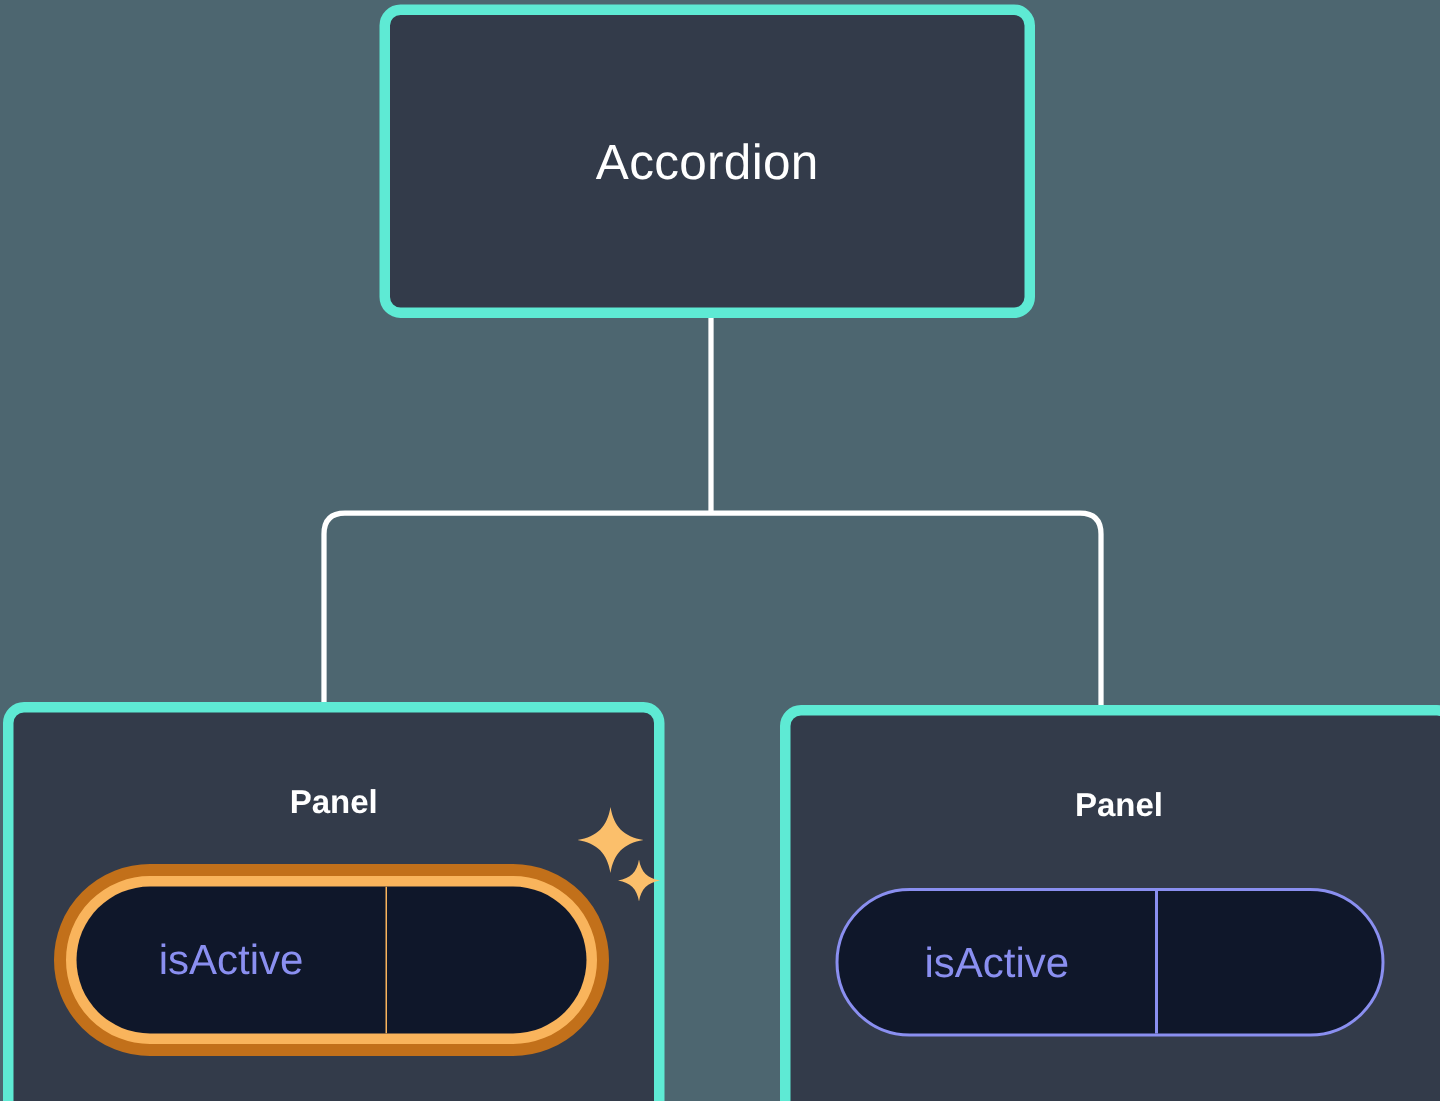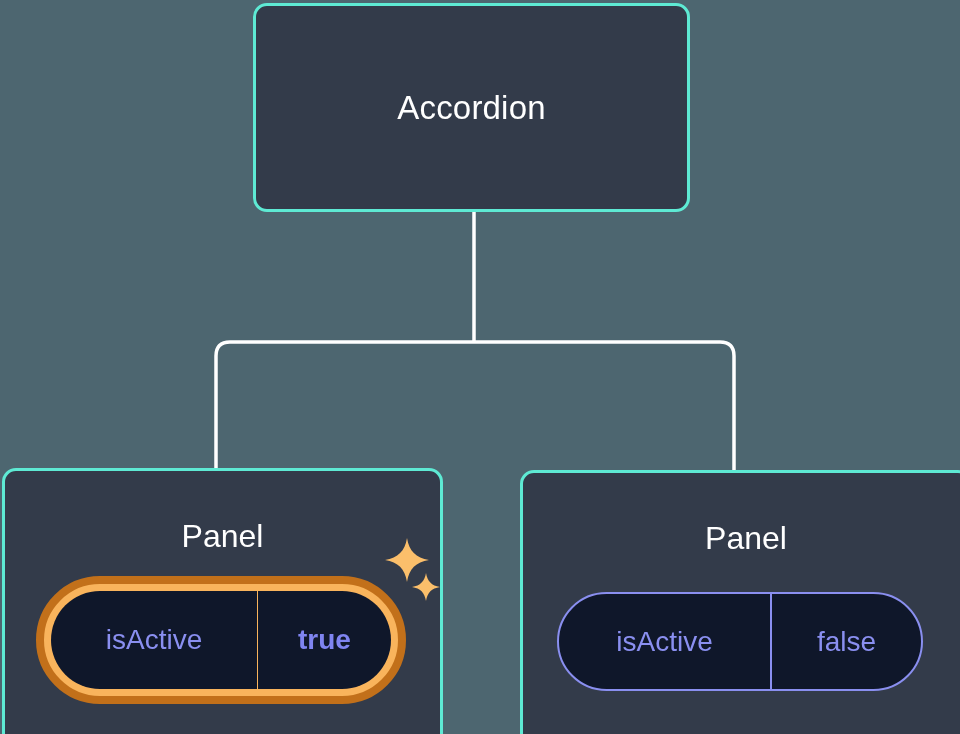--- a/index.html
+++ b/index.html
@@ -32,21 +32,21 @@
     width: 960px;
     height: 734px;
     pointer-events: none;
   }
 
   
   .node {
     position: absolute;
     box-sizing: border-box;
     background: #333b4a;
-    border: 3px solid #5eead4;
+    border: 7px solid #5eead4;
     border-radius: 14px;
   }
 
   .node-root {
     left: 253px;
     top: 3px;
     width: 437px;
     height: 209px;
     display: flex;
     align-items: center;
@@ -77,22 +77,22 @@
 
   .node-panel-right {
     left: 520px;
     top: 470px;
     width: 452px;
     height: 280px;
   }
 
   .panel-title {
     color: #ffffff;
-    font-size: 32px;
-    font-weight: 400;
+    font-size: 22px;
+    font-weight: 700;
     line-height: 1;
     white-space: nowrap;
     margin-top: 49px;
   }
 
   
   .pill-wrap {
     position: absolute;
   }
 
@@ -236,30 +236,28 @@
   <div class="node node-panel node-panel-right">
     <span class="panel-title">Panel</span>
   </div>
 
   <div class="pill-wrap pill-highlight-wrap">
     <div class="pill-ring-outer"></div>
     <div class="pill-ring-inner"></div>
     <div class="pill pill-highlight">
       <span class="pill-cell pill-key">isActive</span>
       <span class="pill-div" style="border-left: 1.5px solid rgb(249, 180, 92);"></span>
-      <span class="pill-cell pill-val">true</span>
     </div>
   </div>
 
   <svg class="sparkle sparkle-big" viewBox="0 0 44 44">
     <path d="M22 0 C24.2 13.2 30.8 19.8 44 22 C30.8 24.2 24.2 30.8 22 44 C19.8 30.8 13.2 24.2 0 22 C13.2 19.8 19.8 13.2 22 0 Z" fill="#fbbf6b"></path>
   </svg>
   <svg class="sparkle sparkle-small" viewBox="0 0 28 28">
     <path d="M14 0 C15.4 8.4 19.6 12.6 28 14 C19.6 15.4 15.4 19.6 14 28 C12.6 19.6 8.4 15.4 0 14 C8.4 12.6 12.6 8.4 14 0 Z" fill="#fbbf6b"></path>
   </svg>
 
   <div class="pill pill-normal">
     <span class="pill-cell pill-key">isActive</span>
     <span class="pill-div"></span>
-    <span class="pill-cell pill-val">false</span>
   </div>
 
 </div>
 
 </body></html>

